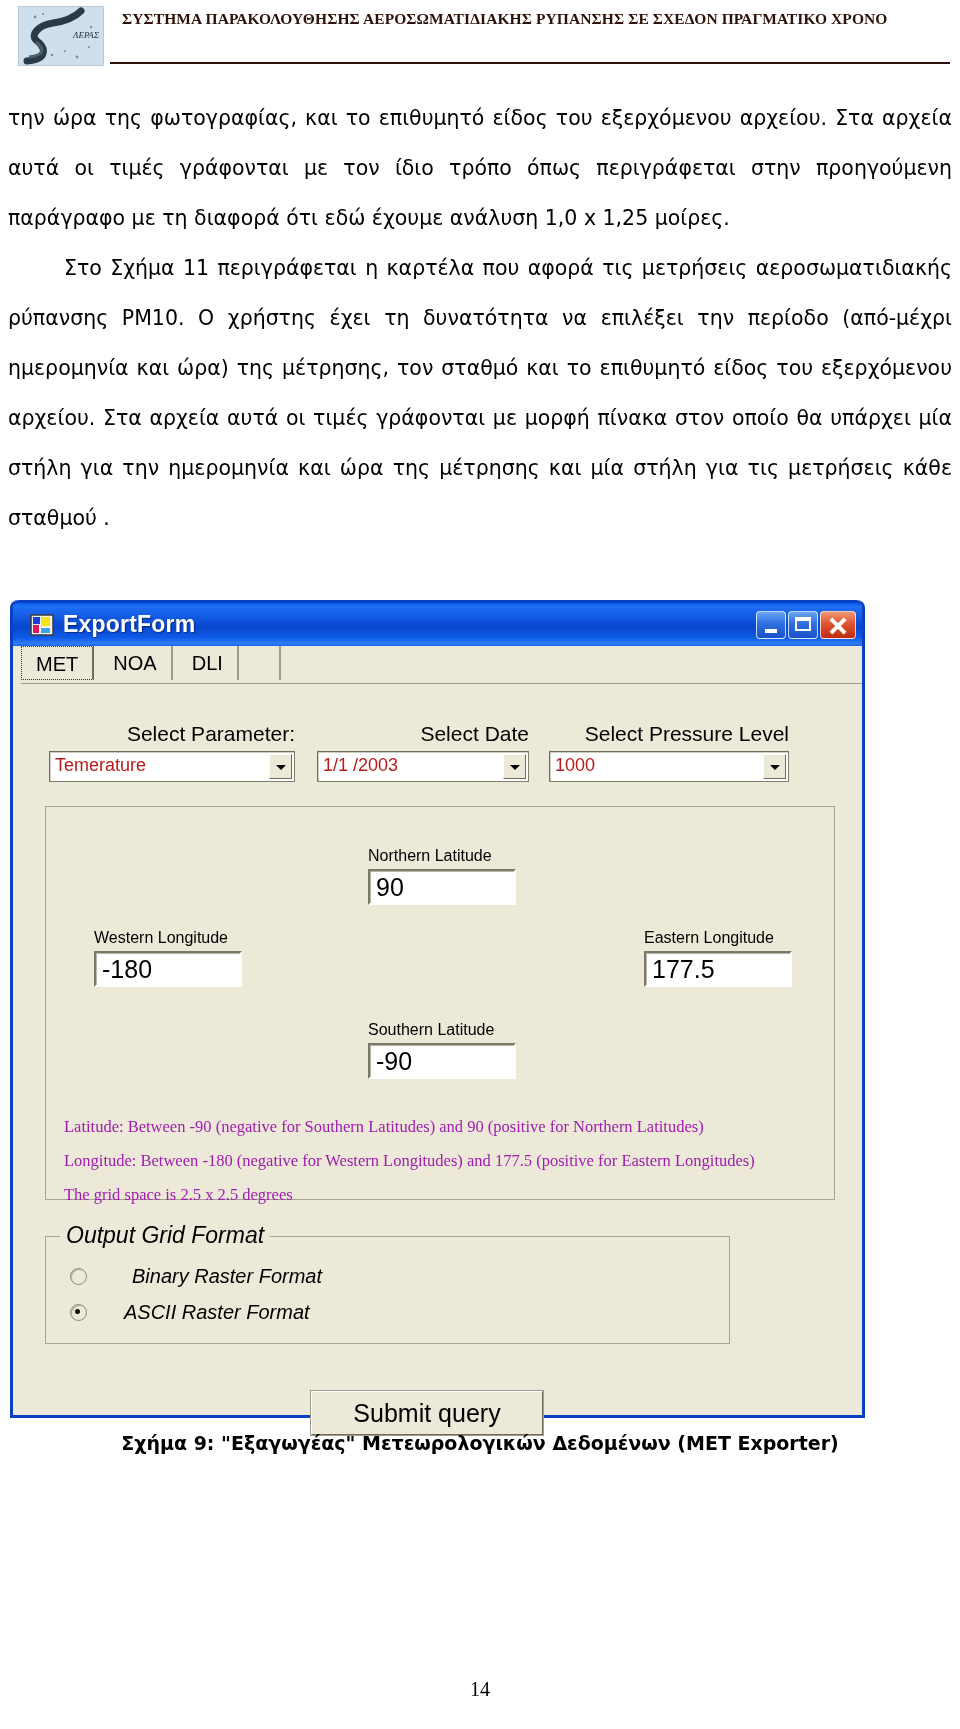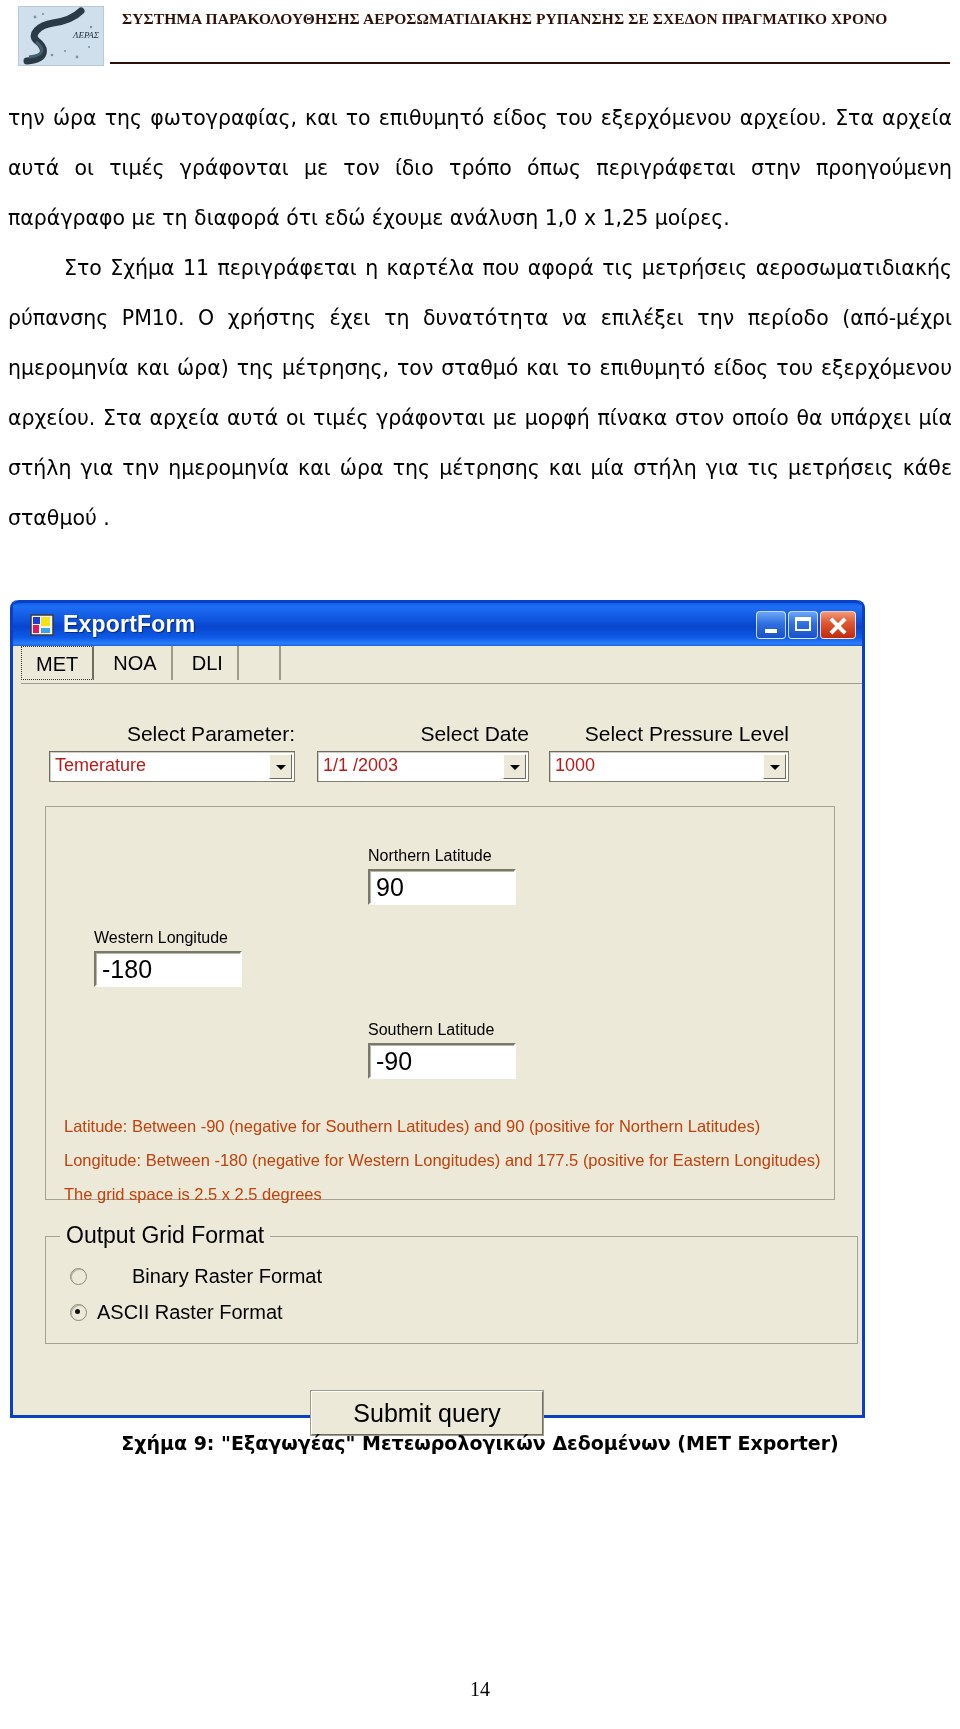--- a/index.html
+++ b/index.html
@@ -283,23 +283,23 @@
     position: absolute;
     left: 6px; top: 2px;
     font-family: "Liberation Sans", sans-serif;
     font-size: 25px;
     color: #000;
     white-space: nowrap;
   }
 
   .hint {
     position: absolute;
-    font-family: Liberation Sans, sans-serif;
+    font-family: Liberation Serif, serif;
     font-size: 16.5px;
-    color: #c2410c;
+    color: #a21caf;
     white-space: nowrap;
   }
 
   
   .radio-row {
     position: absolute;
     display: flex;
     align-items: center;
   }
   .radio-mark {
@@ -464,42 +464,48 @@
         </div>
       </div>
 
       <div class="field" style="left:48px; top:122px; width:148px;">
         <div class="f-label">Western Longitude</div>
         <div class="f-input">
           <span>-180</span>
         </div>
       </div>
 
+      <div class="field" style="left:598px; top:122px; width:148px;">
+        <div class="f-label">Eastern Longitude</div>
+        <div class="f-input">
+          <span>177.5</span>
+        </div>
+      </div>
 
       <div class="field" style="left:322px; top:214px; width:148px;">
         <div class="f-label">Southern Latitude</div>
         <div class="f-input">
           <span>-90</span>
         </div>
       </div>
 
       <div class="hint" style="left:18px; top:310px;">Latitude: Between -90 (negative for Southern Latitudes)  and 90 (positive for Northern Latitudes)</div>
       <div class="hint" style="left:18px; top:344px;">Longitude: Between -180 (negative for Western Longitudes) and 177.5 (positive for Eastern Longitudes)</div>
       <div class="hint" style="left:18px; top:378px;">The grid space is 2.5 x 2.5 degrees</div>
     </div>
 
-    <div class="groupbox" style="left:32px; top:590px; width:813px; height:108px;">
+    <div class="groupbox" style="left:32px; top:590px; width:685px; height:108px;font-style:italic;">
       <div class="gb-title">Output Grid Format</div>
 
       <div class="radio-row" style="left:24px; top:28px;gap:35px;">
         <span class="radio-mark"></span>
         <span class="radio-label">Binary Raster Format</span>
       </div>
 
-      <div class="radio-row checked" style="left:24px; top:64px;">
+      <div class="radio-row checked" style="left:24px; top:64px;gap:27px;">
         <span class="radio-mark"></span>
         <span class="radio-label">ASCII Raster Format</span>
       </div>
     </div>
 
     <div class="submit-btn">Submit query</div>
 
   </div>
 </div>
 

